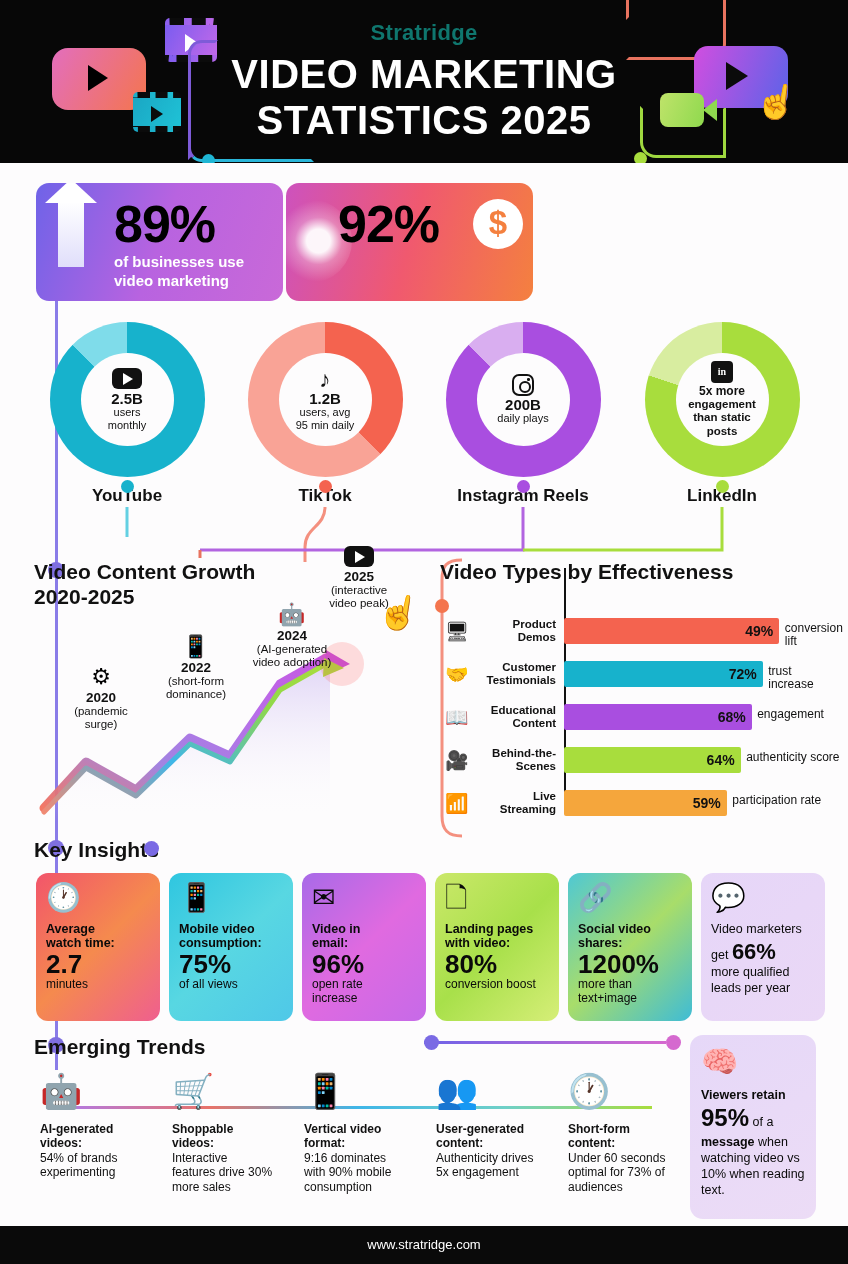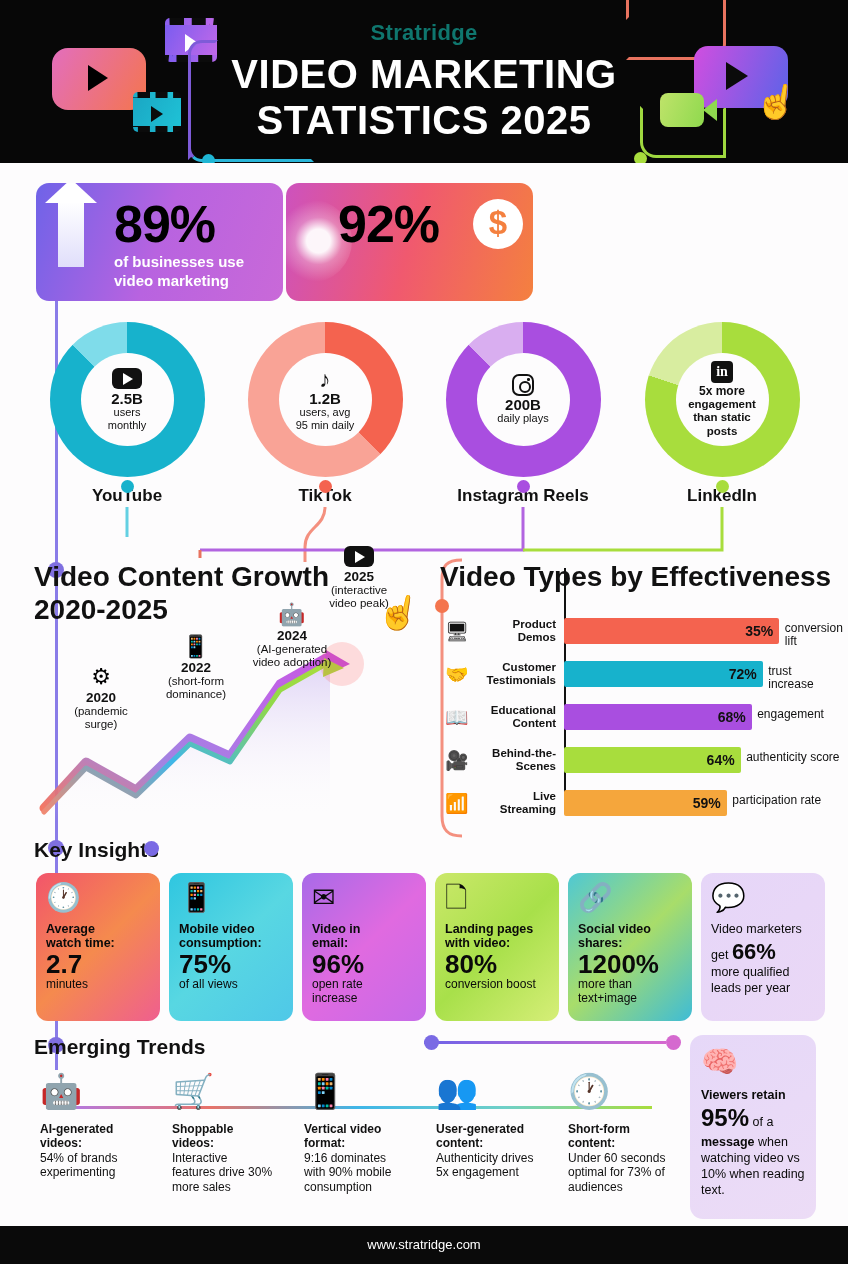--- a/index.html
+++ b/index.html
@@ -126,34 +126,34 @@
   .d-small { font-size:11px; color:#111; line-height:1.12; font-weight:500; }
   .d-small-b { font-size:11.5px; color:#111; line-height:1.18; font-weight:bold; }
   .d-label { margin-top:9px; font-size:17px; font-weight:bold; color:#111; }
   .d-dot { position:absolute; left:50%; margin-left:-6px; top:158px; width:13px;height:13px; border-radius:50%; }
 
   .yt-badge { width:30px;height:21px;border-radius:6px;background:#111;position:relative;margin:0 auto; }
   .yt-badge .tri{position:absolute;left:11px;top:5px;width:0;height:0;border-left:10px solid #fff;border-top:6px solid transparent;border-bottom:6px solid transparent;}
   .ig-badge{width:22px;height:22px;border:2.6px solid #111;border-radius:7px;position:relative;margin:0 auto;}
   .ig-badge:before{content:"";position:absolute;left:5px;top:5px;width:8px;height:8px;border:2.4px solid #111;border-radius:50%;}
   .ig-badge:after{content:"";position:absolute;right:2.5px;top:2px;width:2.6px;height:2.6px;background:#111;border-radius:50%;}
-  .li-badge{width:22px;height:22px;background:#111;border-radius:4px;color:#fff;font-size:14px;font-weight:bold;line-height:21px;margin:0 auto;font-family:"Liberation Serif",serif;}
+  .li-badge{width:22px;height:22px;background:#111;border-radius:4px;color:#fff;font-size:10px;font-weight:bold;line-height:21px;margin:0 auto;font-family:"Liberation Serif",serif;}
   .tt-badge{font-size:23px;color:#111;line-height:1;font-weight:bold;}
 
   
   .rail { position:absolute; left:0; top:322px; width:848px; height:250px; }
 
   
   .spine { position:absolute; left:55px; top:238px; width:3px; height:832px; background:#8a7ce8; }
   .spine-dot { position:absolute; left:48px; width:16px; height:16px; border-radius:50%;
                background:#7f6fe0; }
 
   
   .growth { position:absolute; left:34px; top:560px; width:400px; height:275px; }
-  .sec-title { font-size:28px; font-weight:bold; color:#111; line-height:1.18; }
+  .sec-title { font-size:21px; font-weight:bold; color:#111; line-height:1.18; }
   .gm { position:absolute; text-align:center; }
   .gm .gm-ico { font-size:22px; line-height:1; }
   .gm .gm-year { font-size:13.5px; font-weight:bold; color:#111; margin-top:2px; }
   .gm .gm-note { font-size:11.5px; color:#111; line-height:1.12; }
 
   
   .bars { position:absolute; left:440px; top:560px; width:400px; height:275px; }
   .bar-row { position:absolute; left:0; width:400px; height:38px; display:flex; align-items:center; }
   .bar-ico { width:34px; font-size:19px; text-align:center; color:#111; line-height:1; }
   .bar-lab { width:82px; text-align:right; font-size:11.5px; font-weight:bold; color:#111;
@@ -399,21 +399,21 @@
 
 <div class="bars">
   <div class="sec-title">Video Types by Effectiveness</div>
   <div class="axis"></div>
 
   <div class="bar-row" style="top:52px">
     <div class="bar-ico">🖥</div>
     <div class="bar-lab">Product Demos</div>
     <div class="bar-track">
         <div class="bar-fill" style="width:78%;background:#f4634f">
-      <span class="bar-val">35%</span>
+      <span class="bar-val">49%</span>
         </div>
       <div class="bar-cap" style="left:80%;white-space:pre-line">conversion lift</div>
     </div>
   </div>
 
   <div class="bar-row" style="top:95px">
     <div class="bar-ico">🤝</div>
     <div class="bar-lab">Customer Testimonials</div>
     <div class="bar-track">
         <div class="bar-fill" style="width:72%;background:#17b2cc">

